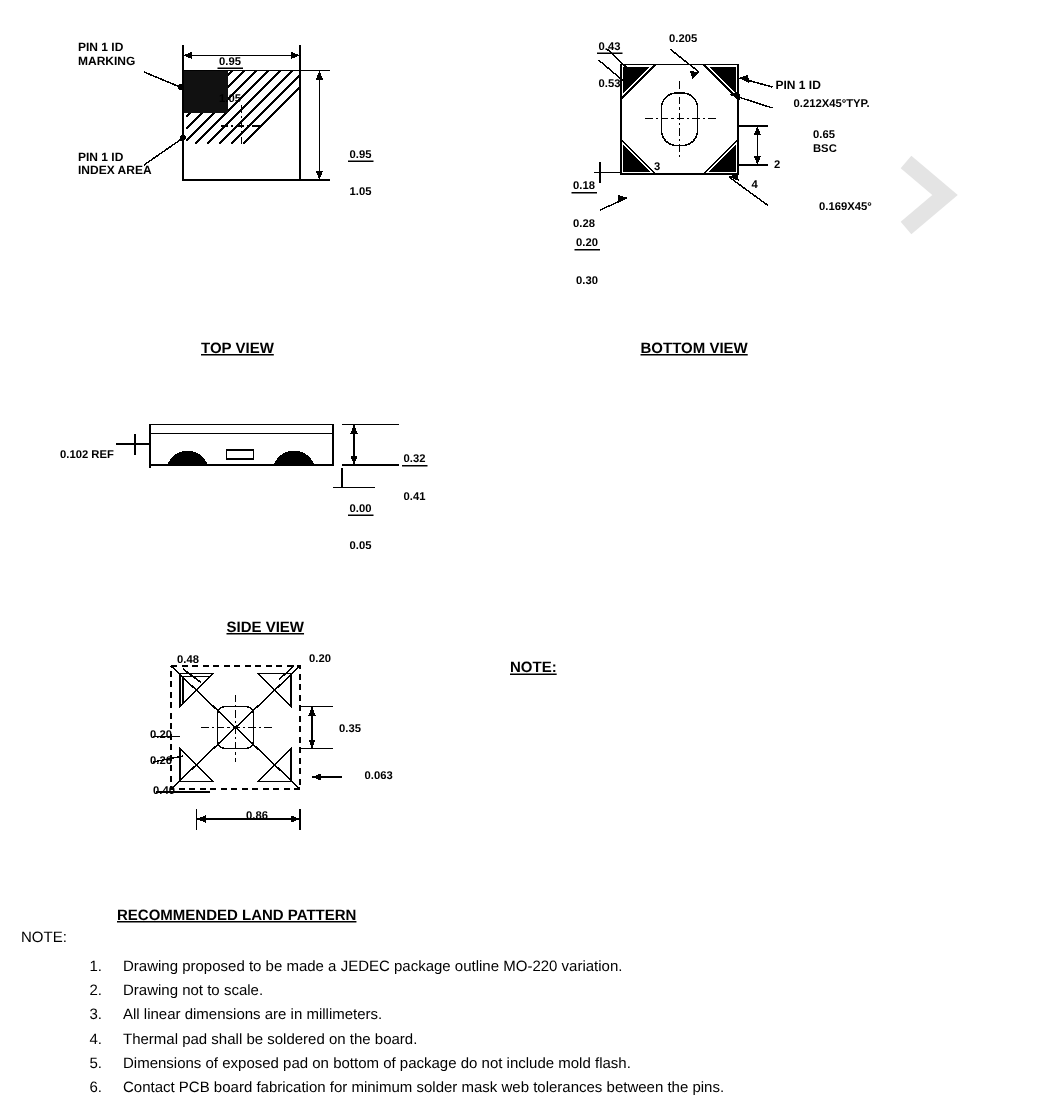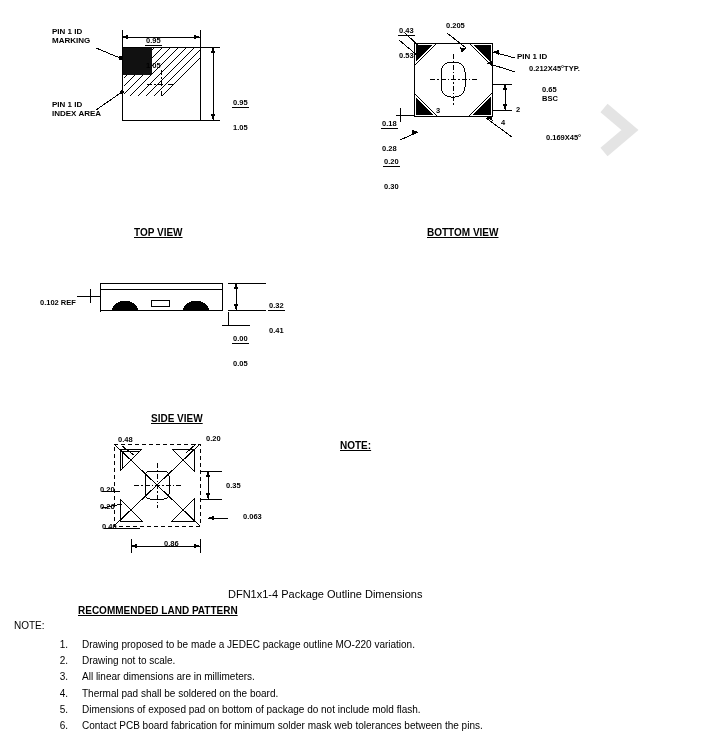--- a/index.html
+++ b/index.html
@@ -325,21 +325,20 @@
   <div class="dimsingle" style="left:88px;top:485px;">0.20</div>
   <div class="dimsingle" style="left:88px;top:502px;">0.26</div>
   <div class="dimsingle" style="left:214px;top:481px;">0.35</div>
   <div class="dimsingle" style="left:231px;top:512px;">0.063</div>
   <div class="dimsingle" style="left:90px;top:522px;">0.40</div>
   <div class="dimsingle" style="left:152px;top:539px;">0.86</div>
   <div class="viewtitle" style="left:78px;top:561px;">RECOMMENDED LAND PATTERN</div>
 
   <div class="note-head" style="left:340px;top:440px;">NOTE:</div>
 
-  <div class="caption" style="left:228px;top:588px;">DFN1x1-4 Package Outline Dimensions</div>
 
   <div class="bottom-note-head" style="left:14px;top:620px;">NOTE:</div>
   <div class="bn-list">
     <div class="bn-row">
       <div class="bn-num">1.</div>
       <div class="bn-txt">Drawing proposed to be made a JEDEC package outline MO-220 variation.</div>
     </div>
     <div class="bn-row">
       <div class="bn-num">2.</div>
       <div class="bn-txt">Drawing not to scale.</div>

